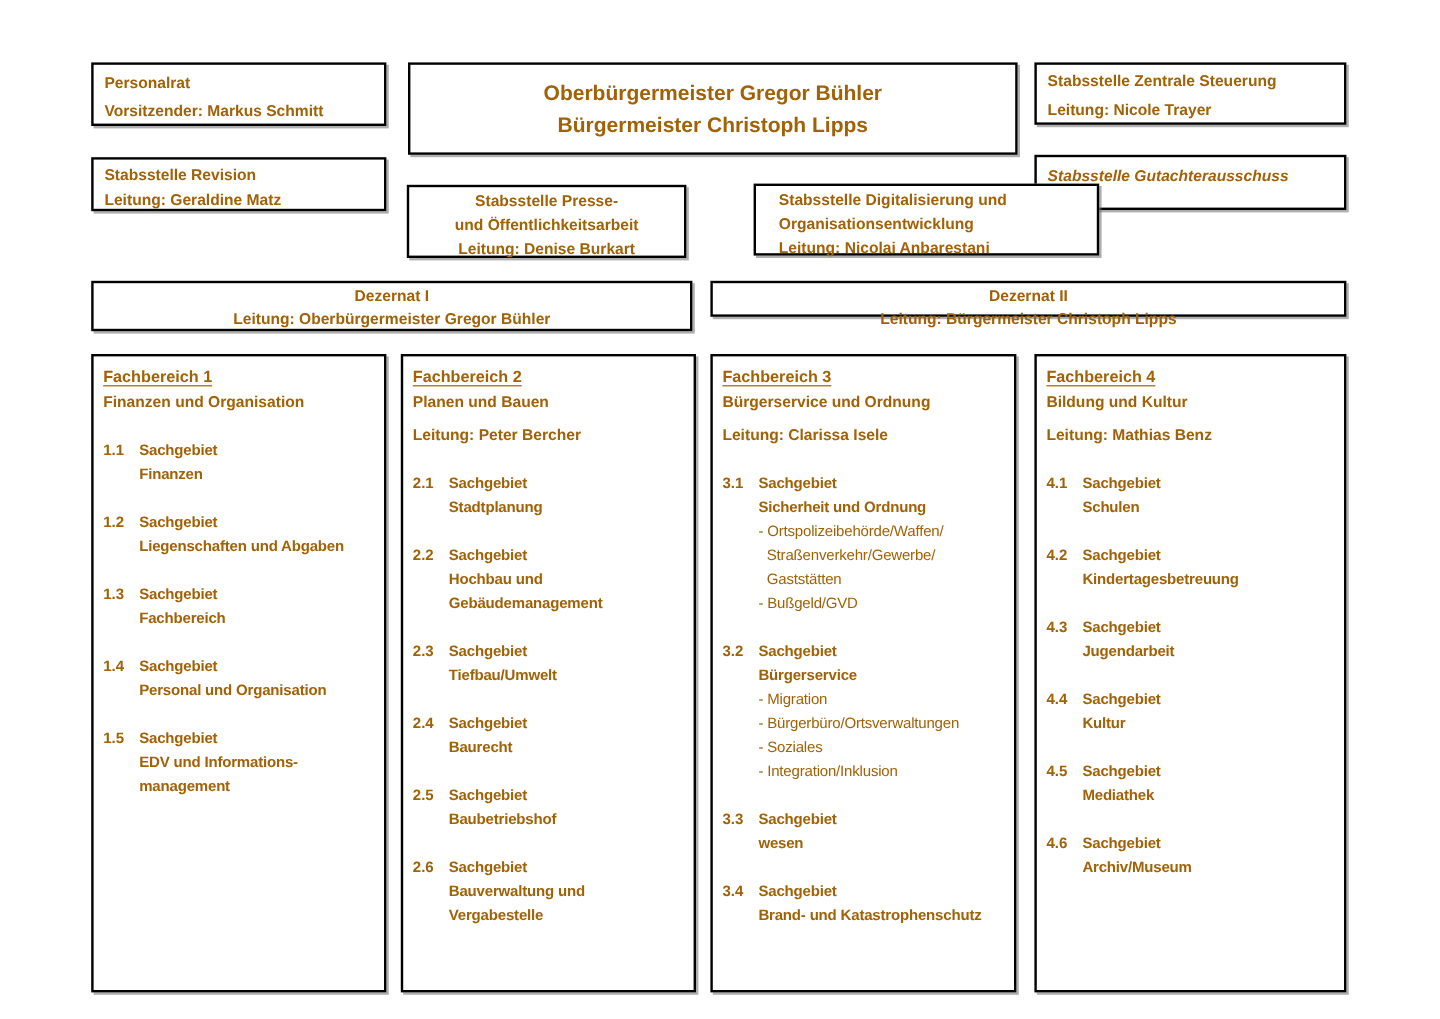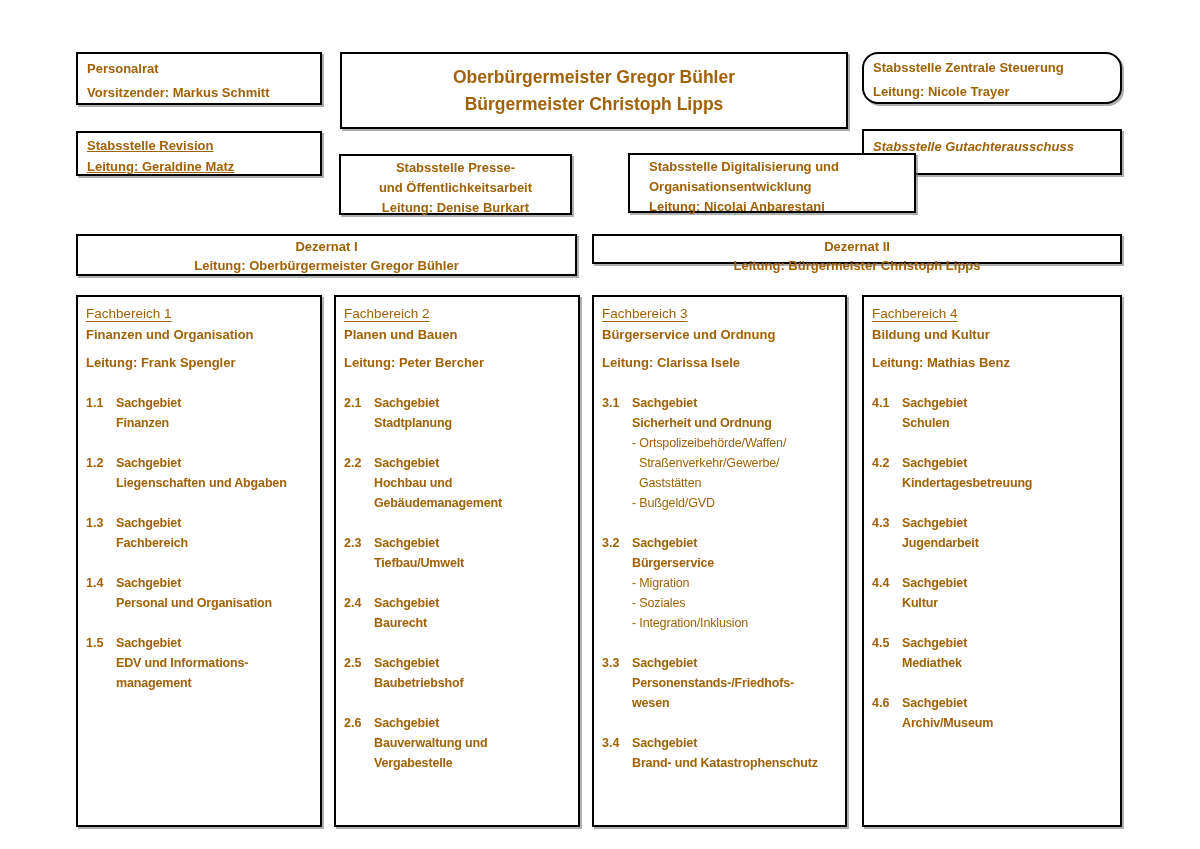--- a/index.html
+++ b/index.html
@@ -9,41 +9,41 @@
   }
   .box{
     position:absolute;border:2px solid #000;background:#fff;box-sizing:border-box;
     box-shadow:2px 2px 0 rgba(110,110,110,0.55);
   }
   
   .b-personalrat{left:76px;top:52px;width:246px;height:53px;padding:3px 9px;}
   .b-personalrat .line{font-size:13px;font-weight:700;line-height:24px;}
   .b-ob{left:340px;top:52px;width:508px;height:77px;padding-top:10px;text-align:center;}
   .b-ob .line{font-size:17.5px;font-weight:700;line-height:27px;}
-  .b-zentrale{left:862px;top:52px;width:260px;height:52px;padding:2px 9px;border-radius:16px;}
+  .b-zentrale{left:862px;top:52px;width:260px;height:52px;padding:2px 9px;}
   .b-zentrale .line{font-size:13px;font-weight:700;line-height:24px;}
   .b-revision{left:76px;top:131px;width:246px;height:45px;padding:2px 9px;}
-  .b-revision .line{font-size:13px;font-weight:700;line-height:21px;text-decoration:underline;}
+  .b-revision .line{font-size:13px;font-weight:700;line-height:21px;}
   .b-gutachter{left:862px;top:129px;width:260px;height:46px;padding:5px 9px;font-style:italic;}
   .b-gutachter .line{font-size:13px;font-weight:700;line-height:21px;}
   .b-presse{left:339px;top:154px;width:233px;height:61px;padding:2px 9px;}
   .b-presse .line{font-size:13px;font-weight:700;line-height:20px;text-align:center;}
   .b-digital{left:628px;top:153px;width:288px;height:60px;padding:2px 19px;}
   .b-digital .line{font-size:13px;font-weight:700;line-height:20px;}
   
   .b-dez1{left:76px;top:234px;width:501px;height:42px;padding-top:1px;text-align:center;}
   .b-dez2{left:592px;top:234px;width:530px;height:30px;padding-top:1px;text-align:center;}
   .dez-line{font-size:13px;font-weight:700;line-height:19px;}
   
   .fb{top:295px;height:532px;padding:6px 8px;}
   .b-fb1{left:76px;width:246px;}
   .b-fb2{left:334px;width:246px;}
   .b-fb3{left:592px;width:255px;}
   .b-fb4{left:862px;width:260px;}
-  .fb-title{font-size:13.5px;font-weight:400;line-height:21px;text-decoration:underline;text-underline-offset:3px;white-space:nowrap;}
+  .fb-title{font-size:13.5px;font-weight:700;line-height:21px;text-decoration:underline;text-underline-offset:3px;white-space:nowrap;}
   .fb-subtitle{font-size:13px;font-weight:700;line-height:21px;white-space:nowrap;}
   .fb-leitung{font-size:13px;font-weight:700;line-height:20px;margin-top:8px;white-space:nowrap;}
   .fb-items{margin-top:20px;}
   .item{display:flex;margin-bottom:20px;}
   .item .num{width:30px;flex-shrink:0;font-size:12.5px;font-weight:700;line-height:20px;}
   .item .lines{flex:1;min-width:0;}
   .iline{font-size:12.5px;font-weight:700;line-height:20px;letter-spacing:-0.15px;white-space:nowrap;}
   .sub{font-size:12.5px;font-weight:400;line-height:20px;letter-spacing:-0.15px;white-space:nowrap;}
   .sub.cont{padding-left:7px;}
 </style>
@@ -93,21 +93,20 @@
     <div class="dez-line">Leitung: Oberbürgermeister Gregor Bühler</div>
   </div>
   <div class="box b-dez2">
     <div class="dez-line">Dezernat II</div>
     <div class="dez-line">Leitung: Bürgermeister Christoph Lipps</div>
   </div>
 
   <div class="box fb b-fb1">
     <div class="fb-title">Fachbereich 1</div>
     <div class="fb-subtitle">Finanzen und Organisation</div>
-    <div class="fb-leitung">Leitung: Frank Spengler</div>
     <div class="fb-items">
       <div class="item">
         <span class="num">1.1</span>
         <span class="lines">
           <span class="iline" style="display:block">Sachgebiet</span>
           <span class="iline" style="display:block">Finanzen</span>
         </span>
       </div>
       <div class="item">
         <span class="num">1.2</span>
@@ -208,29 +207,29 @@
           <span class="sub cont" style="display:block">Gaststätten</span>
           <span class="sub" style="display:block">- Bußgeld/GVD</span>
         </span>
       </div>
       <div class="item">
         <span class="num">3.2</span>
         <span class="lines">
           <span class="iline" style="display:block">Sachgebiet</span>
           <span class="iline" style="display:block">Bürgerservice</span>
           <span class="sub" style="display:block">- Migration</span>
+          <span class="sub" style="display:block">- Bürgerbüro/Ortsverwaltungen</span>
           <span class="sub" style="display:block">- Soziales</span>
           <span class="sub" style="display:block">- Integration/Inklusion</span>
         </span>
       </div>
       <div class="item">
         <span class="num">3.3</span>
         <span class="lines">
           <span class="iline" style="display:block">Sachgebiet</span>
-          <span class="iline" style="display:block">Personenstands-/Friedhofs-</span>
           <span class="iline" style="display:block">wesen</span>
         </span>
       </div>
       <div class="item">
         <span class="num">3.4</span>
         <span class="lines">
           <span class="iline" style="display:block">Sachgebiet</span>
           <span class="iline" style="display:block">Brand- und Katastrophenschutz</span>
         </span>
       </div>

